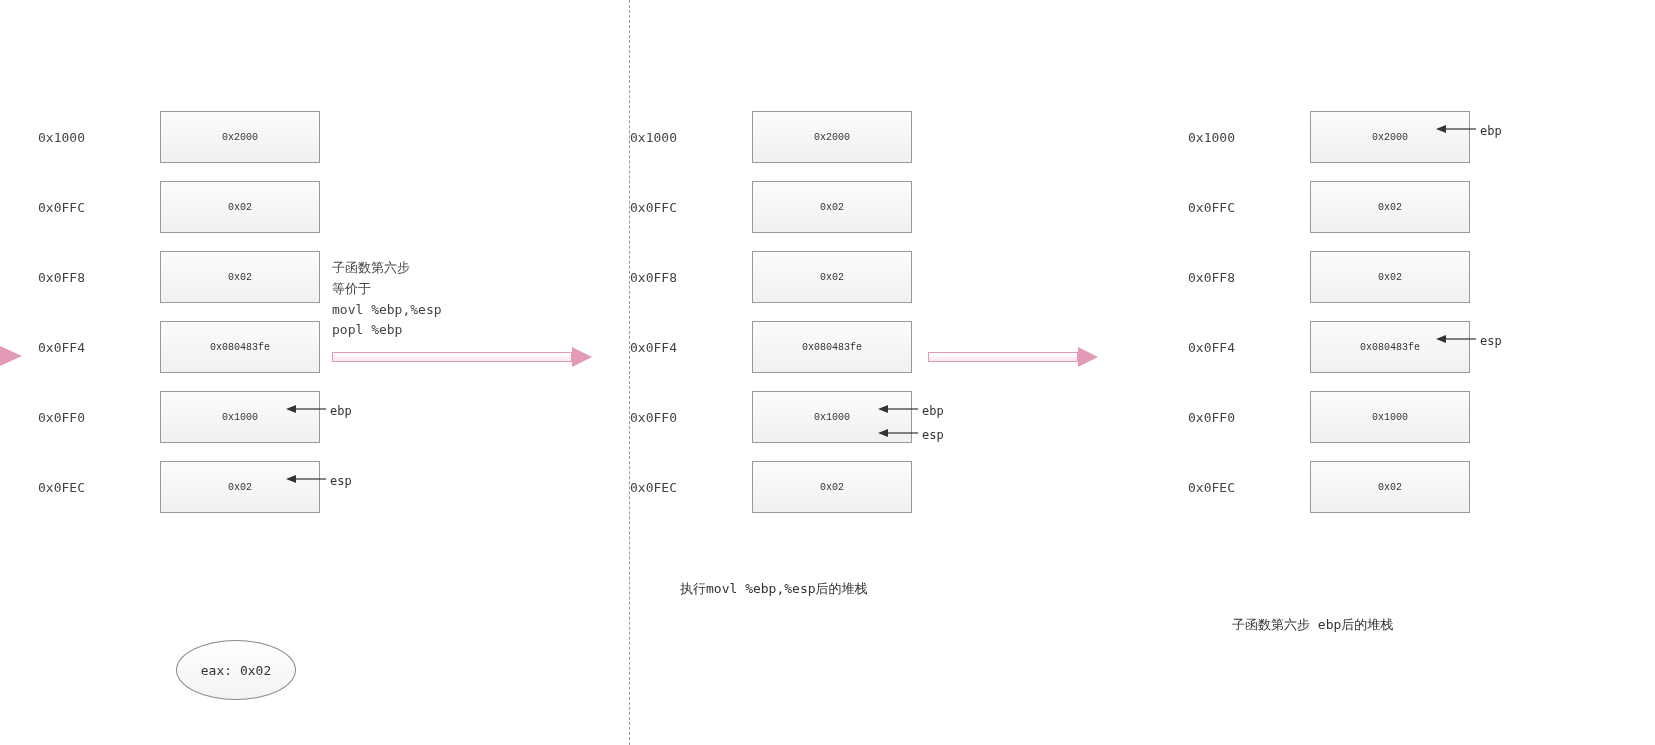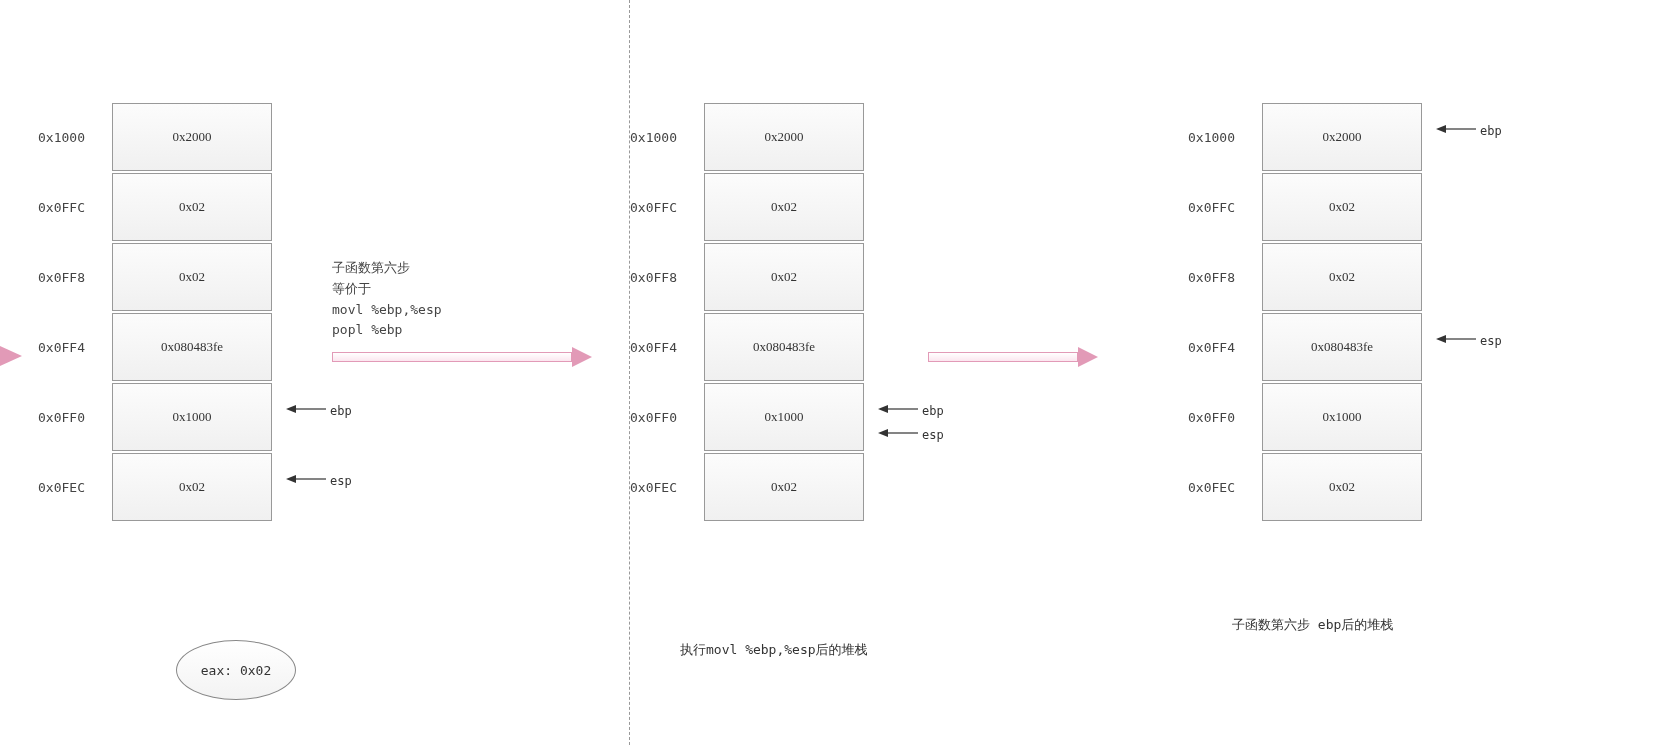--- a/index.html
+++ b/index.html
@@ -18,38 +18,39 @@
     height: 745px;
   }
   .stack-group {
     position: absolute;
   }
   .stack-row {
     display: flex;
     align-items: center;
     height: 70px;
     position: relative;
+    gap: 48px;
   }
   .addr-label {
     width: 70px;
     text-align: left;
     font-family: monospace;
     font-size: 13px;
     color: #444;
   }
   .cell {
     width: 160px;
-    height: 68px;
+    height: 52px;
     border: 1px solid #999;
     background: linear-gradient(#fcfcfc, #f0f0f0);
     display: flex;
     align-items: center;
     justify-content: center;
-    font-family: Liberation Serif, serif;
-    font-size: 13px;
+    font-family: Liberation Mono, monospace;
+    font-size: 10px;
     color: #333;
     margin-left: 4px;
   }
   .divider {
     position: absolute;
     left: 629px;
     top: 0;
     height: 745px;
     border-left: 1px dashed #999;
   }
@@ -62,21 +63,21 @@
     font-size: 13px;
     line-height: 1.6;
     color: #444;
     font-family: "SimSun", monospace;
   }
   .caption {
     position: absolute;
     font-size: 13px;
     color: #333;
   }
-  .caption1 { left: 680px; top: 641px; }
+  .caption1 { left: 680px; top: 580px; }
   .caption2 { left: 1232px; top: 616px; }
   .eax-oval {
     position: absolute;
     left: 176px;
     top: 640px;
     width: 120px;
     height: 60px;
     border: 1px solid #888;
     border-radius: 50%;
     display: flex;

